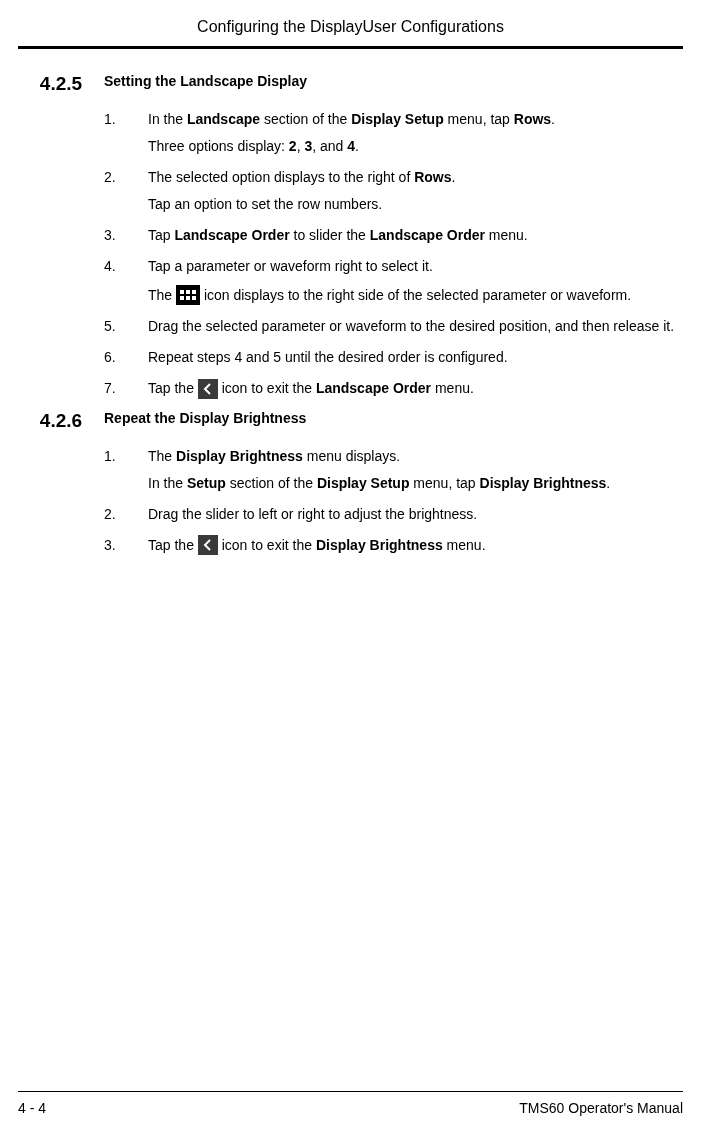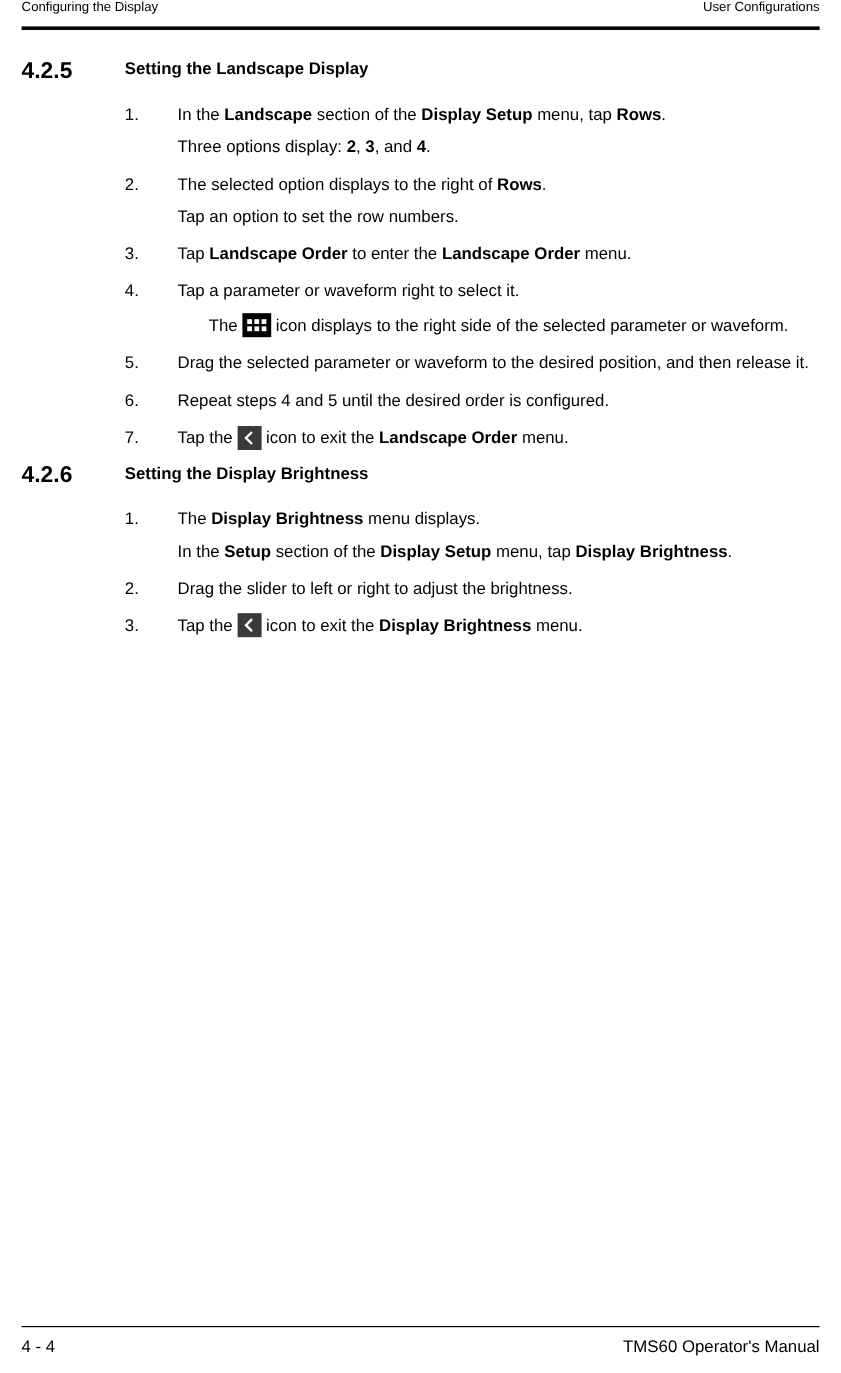--- a/index.html
+++ b/index.html
@@ -12,33 +12,34 @@
       position: relative;
       font-size: 14px;
     }
     .page {
       padding: 0 18px;
       position: relative;
       height: 100%;
     }
     .header-row {
       display: flex;
-      justify-content: space-between;
-      font-size: 11px;
-      padding-top: 0;
+      justify-content: center;
+      font-size: 16px;
+      padding-top: 18px;
       padding-bottom: 10px;
     }
     .thick-rule {
       border: none;
       border-top: 3px solid #000;
       margin: 0 0 24px 0;
     }
     .sec-row {
       display: flex;
       margin-bottom: 14px;
+      text-align: center;
     }
     .sec-num {
       font-weight: 700;
       font-size: 19px;
       width: 86px;
       flex-shrink: 0;
     }
     .sec-title {
       font-weight: 700;
       font-size: 14px;
@@ -82,21 +83,21 @@
       width: 20px;
       height: 20px;
       background: #3a3a3a;
       vertical-align: middle;
       position: relative;
       top: -1px;
     }
     .icon-back svg { display: block; }
     .footer {
       position: absolute;
-      bottom: 14px;
+      bottom: 28px;
       left: 18px;
       right: 18px;
     }
     .thin-rule {
       border: none;
       border-top: 1px solid #000;
       margin-bottom: 8px;
     }
     .footer-row {
       display: flex;
@@ -133,29 +134,29 @@
       <div class="step-num">2.</div>
       <div class="step-body">
         <p><span>The selected option displays to the right of </span><span class="b">Rows</span><span>.</span></p>
         <p>Tap an option to set the row numbers.</p>
       </div>
     </div>
 
     <div class="step">
       <div class="step-num">3.</div>
       <div class="step-body">
-        <p><span>Tap </span><span class="b">Landscape Order</span><span> to enter the </span><span class="b">Landscape Order</span><span> menu.</span></p>
+        <p><span>Tap </span><span class="b">Landscape Order</span><span> to slider the </span><span class="b">Landscape Order</span><span> menu.</span></p>
       </div>
     </div>
 
     <div class="step">
       <div class="step-num">4.</div>
       <div class="step-body">
         <p>Tap a parameter or waveform right to select it.</p>
-        <p style="margin-top:8px;text-align:center;">
+        <p style="margin-top:8px;">
           <span>The </span><span class="icon-grid">
               <svg width="18" height="12" viewBox="0 0 18 12">
                 <rect x="1" y="1" width="4" height="4" fill="#fff"></rect>
                 <rect x="7" y="1" width="4" height="4" fill="#fff"></rect>
                 <rect x="13" y="1" width="4" height="4" fill="#fff"></rect>
                 <rect x="1" y="7" width="4" height="4" fill="#fff"></rect>
                 <rect x="7" y="7" width="4" height="4" fill="#fff"></rect>
                 <rect x="13" y="7" width="4" height="4" fill="#fff"></rect>
               </svg>
             </span><span> icon displays to the right side of the selected parameter or waveform.</span>
@@ -187,21 +188,21 @@
               </svg>
             </span><span> icon to exit the </span><span class="b">Landscape Order</span><span> menu.</span>
         </p>
       </div>
     </div>
 
   </div>
 
   <div class="sec-row" style="margin-top:4px;">
     <div class="sec-num">4.2.6</div>
-    <div class="sec-title">Setting the Display Brightness</div>
+    <div class="sec-title">Repeat the Display Brightness</div>
   </div>
 
   <div class="ol-indent">
 
     <div class="step">
       <div class="step-num">1.</div>
       <div class="step-body">
         <p><span>The </span><span class="b">Display Brightness</span><span> menu displays.</span></p>
         <p><span>In the </span><span class="b">Setup</span><span> section of the </span><span class="b">Display Setup</span><span> menu, tap </span><span class="b">Display Brightness</span><span>.</span></p>
       </div>

